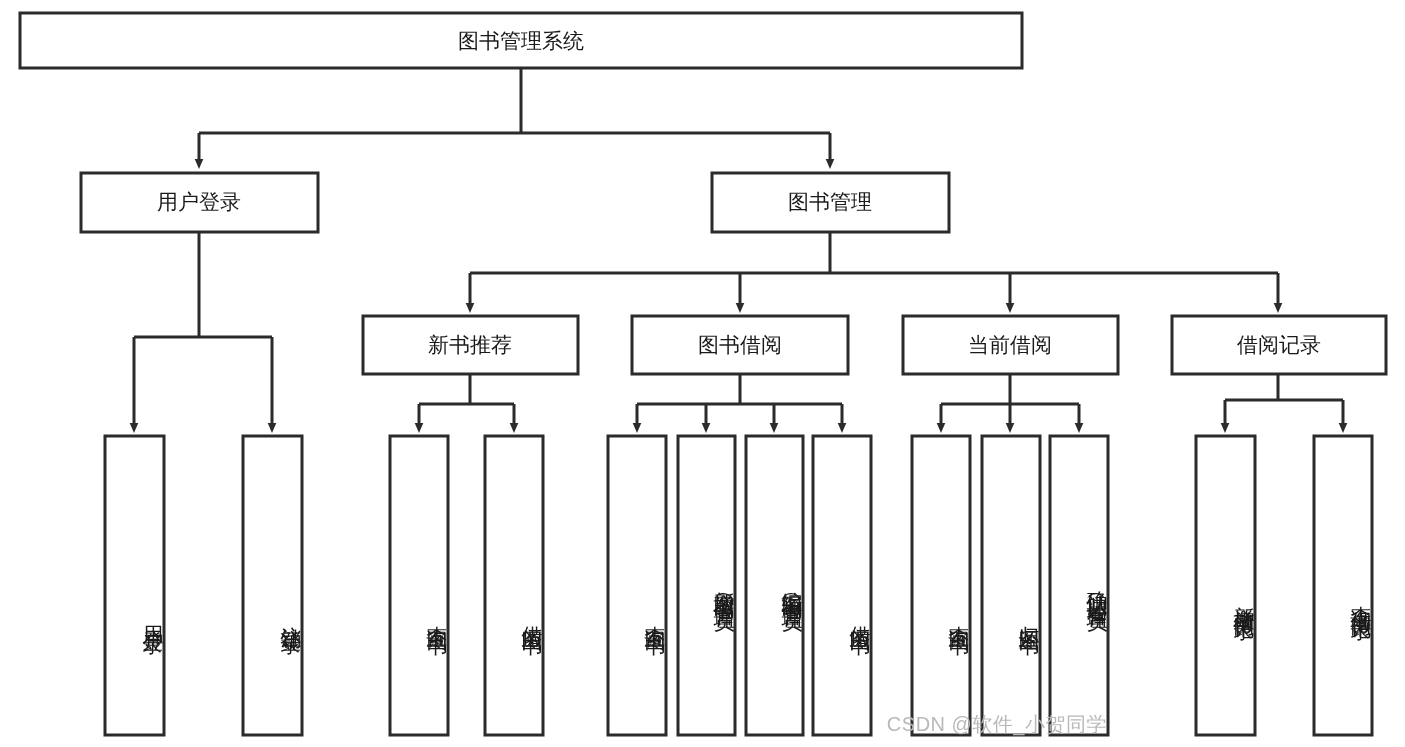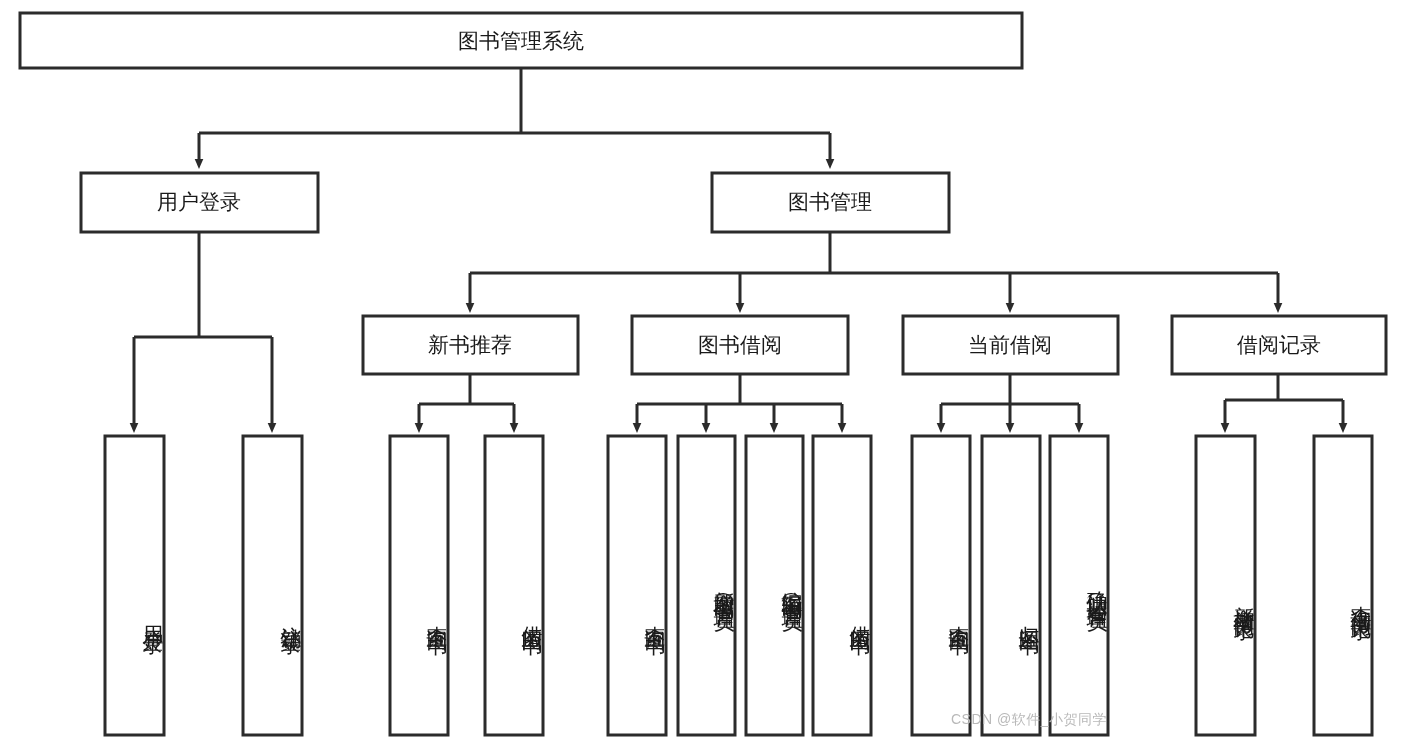--- a/index.html
+++ b/index.html
@@ -55,23 +55,23 @@
     text-align: center;
     display: flex;
     align-items: flex-start;
     justify-content: center;
     white-space: nowrap;
     pointer-events: none;
   }
   .watermark {
     position: absolute;
     right: 8px;
-    bottom: 18px;
-    font-family: "Liberation Sans", "DejaVu Sans", sans-serif;
-    font-size: 14px;
+    bottom: 9px;
+    font-family: "Liberation Sans", "DejaVu Sans", sans-serif;
+    font-size: 20px;
     color: #b9b9b9;
     white-space: nowrap;
     letter-spacing: 0.5px;
   }
 </style>
 </head>
 <body>
 
 <div id="diagram-root">
 

